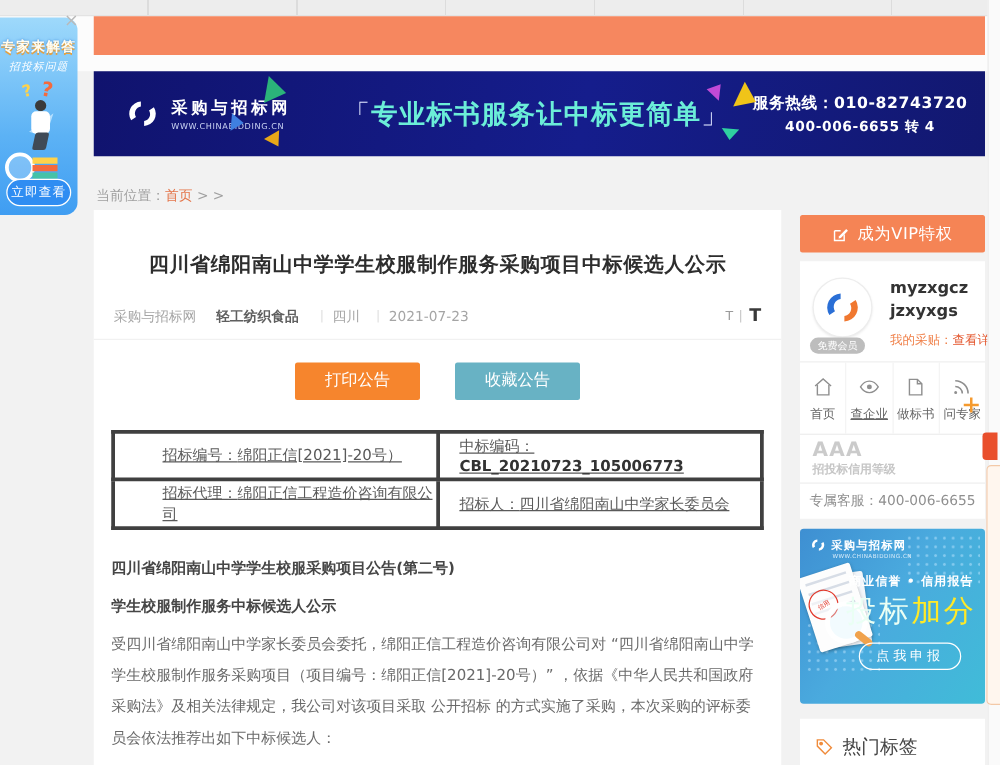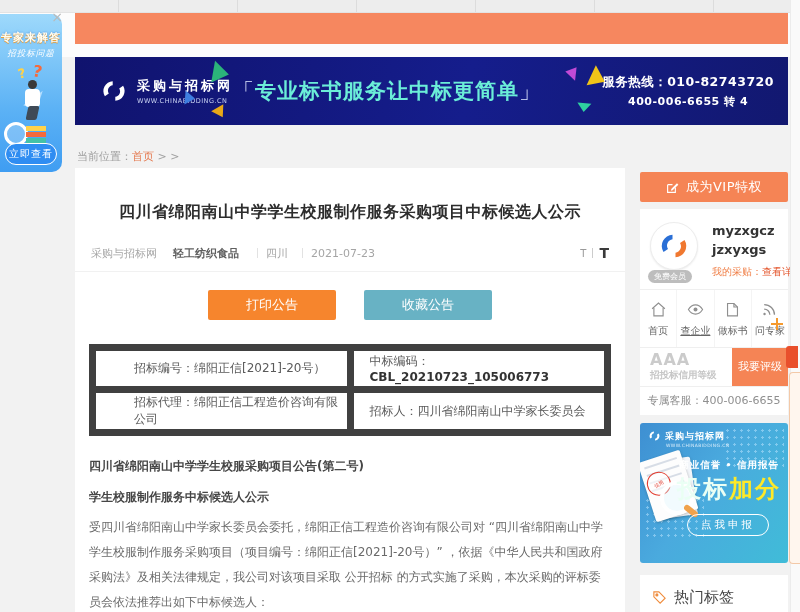--- a/index.html
+++ b/index.html
@@ -22,21 +22,21 @@
   .banner{
     position:absolute;left:75px;top:57px;width:713px;height:68px;
     background:linear-gradient(100deg,#10136e 0%,#151d8c 55%,#121870 100%);
     display:flex;align-items:center;overflow:hidden;
   }
   .banner .logo-wrap{display:flex;align-items:center;margin-left:24px;flex:0 0 auto;}
   .banner .logo-mark{width:30px;height:26px;margin-right:8px;}
   .banner .logo-texts{display:flex;flex-direction:column;}
   .banner .logo-title{color:#fff;font-size:13px;font-weight:bold;letter-spacing:3px;}
   .banner .logo-url{color:#c9d2f2;font-size:6.5px;letter-spacing:.5px;margin-top:2px;}
-  .banner .slogan{font-size:21px;font-weight:bold;color:#6beed8;letter-spacing:1px;white-space:nowrap;}
+  .banner .slogan{margin-left:42px;font-size:21px;font-weight:bold;color:#6beed8;letter-spacing:1px;white-space:nowrap;}
   .banner .slogan .bracket{color:#dfe6ff;font-weight:normal;}
   .banner .hotline{margin-left:auto;margin-right:14px;text-align:center;color:#fff;font-weight:bold;}
   .banner .hotline .l1{font-size:12.5px;letter-spacing:.5px;}
   .banner .hotline .l2{font-size:11px;margin-top:3px;letter-spacing:.5px;}
   .tri{position:absolute;width:0;height:0;}
   
   .breadcrumb{position:absolute;left:77px;top:149px;font-size:11px;color:#a0a0a0;}
   .breadcrumb .home{color:#e4764b;cursor:pointer;}
   
   .card{position:absolute;left:75px;top:168px;width:550px;height:460px;background:#fff;}
@@ -44,26 +44,26 @@
   .meta{display:flex;align-items:center;margin:22px 16px 0;font-size:11px;color:#a5a5a5;}
   .meta .cat{color:#5f5f5f;font-weight:bold;margin:0 10px;}
   .meta .sep{width:1px;height:10px;background:#e2e2e2;margin:0 8px;}
   .meta .item{margin-right:6px;}
   .meta .fonts{margin-left:auto;display:flex;align-items:center;}
   .meta .t-small{font-size:10px;color:#9a9a9a;cursor:pointer;}
   .meta .t-div{width:1px;height:10px;background:#ccc;margin:0 6px;}
   .meta .t-big{font-size:14px;color:#3a3a3a;font-weight:bold;cursor:pointer;}
   .card hr{border:none;border-top:1px solid #f1f1f1;margin:10px 0 0;}
   .btn-row{display:flex;justify-content:center;gap:28px;margin-top:18px;}
-  .btn{height:30px;line-height:30px;padding:0 38px;font-size:13px;color:#fff;border:none;border-radius:2px;cursor:pointer;font-family:inherit;}
+  .btn{height:30px;line-height:30px;padding:0 24px;font-size:13px;color:#fff;border:none;border-radius:2px;cursor:pointer;font-family:inherit;}
   .btn.print{background:#f6852d;}
   .btn.fav{background:#68b2c4;}
   table{border-collapse:collapse;}
   .info-table{margin:24px 14px 0;width:522px;font-size:12px;color:#5a5a5a;}
-  .info-table td{border:7px solid #404040;height:33px;width:50%;}
+  .info-table td{border:3px solid #404040;height:33px;width:50%;text-decoration:underline;}
   .info-table td.c1{padding-left:38px;}
   .info-table td.c2{padding-left:16px;}
   .info-table .bold-val{font-weight:bold;color:#333;}
   .doc-h{margin:22px 14px 0;font-size:12px;font-weight:bold;color:#464646;}
   .doc-h2{margin:14px 14px 0;font-size:12px;font-weight:bold;color:#464646;}
   .doc-p{margin:9px 14px 0;font-size:12px;color:#6a6a6a;line-height:25px;}
   .cand-table{margin:12px 14px 0;width:522px;font-size:12px;color:#5a5a5a;}
   .cand-table td{border:1px solid #c9c9c9;height:24px;padding-left:7px;}
   .cand-table td.c1{width:168px;}
   .cand-table tr.head td{background:#fbfbfb;}
@@ -93,21 +93,21 @@
   
   .ad{margin-top:8px;height:140px;border-radius:3px;position:relative;overflow:hidden;color:#fff;
       background:linear-gradient(125deg,#3e8fd2 0%,#4aaade 45%,#40bcd8 100%);}
   .ad .dots{position:absolute;width:60px;height:40px;opacity:.5;
       background-image:radial-gradient(#bfe6ff 1px,transparent 1.2px);background-size:7px 7px;}
   .ad .logo-row{position:absolute;left:8px;top:7px;display:flex;align-items:center;gap:4px;}
   .ad .logo-row svg{width:13px;height:12px;}
   .ad .ad-logo-name{font-size:9px;font-weight:bold;letter-spacing:1px;}
   .ad .ad-logo-sub{position:absolute;left:26px;top:20px;font-size:4.5px;color:#d8ecfa;letter-spacing:.4px;}
   .ad .tagline{position:absolute;right:9px;top:36px;font-size:9.5px;font-weight:bold;letter-spacing:1px;}
-  .ad .headline{position:absolute;right:7px;top:50px;font-size:24px;font-weight:bold;letter-spacing:2px;white-space:nowrap;}
+  .ad .headline{position:absolute;right:7px;top:50px;font-size:24px;font-weight:normal;letter-spacing:2px;white-space:nowrap;}
   .ad .headline .h1{color:#eafff4;}
   .ad .headline .h2{color:#ffe927;}
   .ad .apply-btn{position:absolute;right:19px;top:91px;border:1px solid #fff;border-radius:11px;padding:3px 13px;font-size:10.5px;letter-spacing:3px;cursor:pointer;}
   .ad .phone-bar{position:absolute;left:7px;right:7px;bottom:8px;background:rgba(255,255,255,.18);border-radius:3px;height:19px;display:flex;align-items:center;justify-content:center;font-size:10.5px;font-weight:bold;letter-spacing:.5px;}
   .ad .paper{position:absolute;left:6px;top:32px;width:44px;height:62px;background:#fdfdfd;transform:rotate(-18deg);border-radius:2px;box-shadow:0 1px 3px rgba(0,0,0,.25);}
   .ad .paper2{left:14px;top:36px;transform:rotate(-8deg);width:40px;height:58px;background:#f3f6fa;}
   .ad .paper .pline{height:2px;background:#d7dde6;margin:6px 5px 0;}
   .ad .stamp{position:absolute;left:2px;top:14px;width:22px;height:22px;border:1.5px solid #e23b2e;border-radius:50%;color:#e23b2e;font-size:5px;display:flex;align-items:center;justify-content:center;transform:rotate(-12deg);background:rgba(255,255,255,.6);}
   .ad .mag{position:absolute;left:20px;top:58px;width:26px;height:26px;border:4px solid #fff;border-radius:50%;background:rgba(220,245,255,.35);}
   .ad .mag-handle{position:absolute;left:43px;top:85px;width:16px;height:6px;background:#f0a24c;border-radius:3px;transform:rotate(38deg);}
@@ -289,21 +289,20 @@
         </svg>
       <div class="nav-label">问专家</div>
     </div>
   </div>
 
   <div class="rating">
     <div class="left">
       <div class="grade">AAA</div>
       <div class="desc">招投标信用等级</div>
     </div>
-    <div class="rate-btn">我要评级</div>
   </div>
 
   <div class="service">
     <span>专属客服：</span>
       <span>400-006-6655</span>
   </div>
 
   <div class="ad">
     <div class="dots" style="right:4px;top:4px;"></div>
     <div class="dots" style="left:4px;bottom:26px;"></div>

